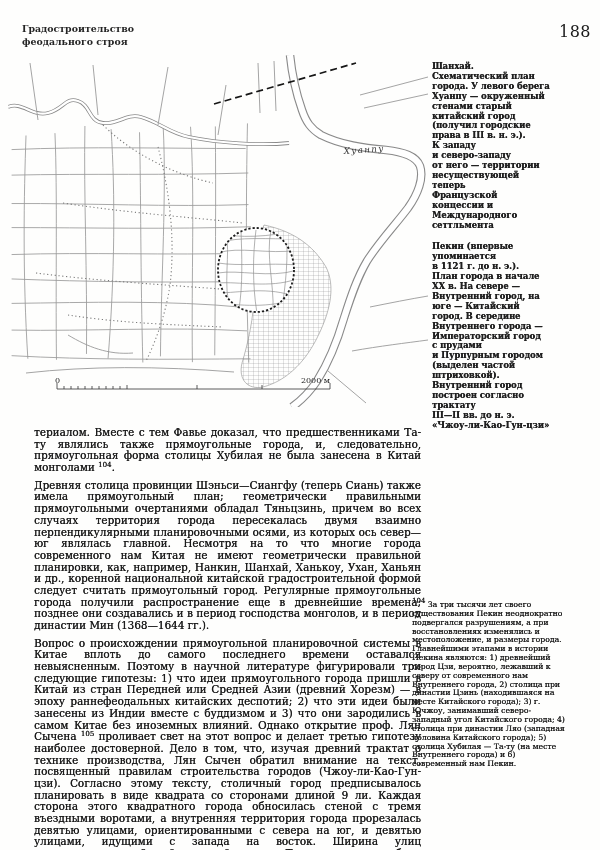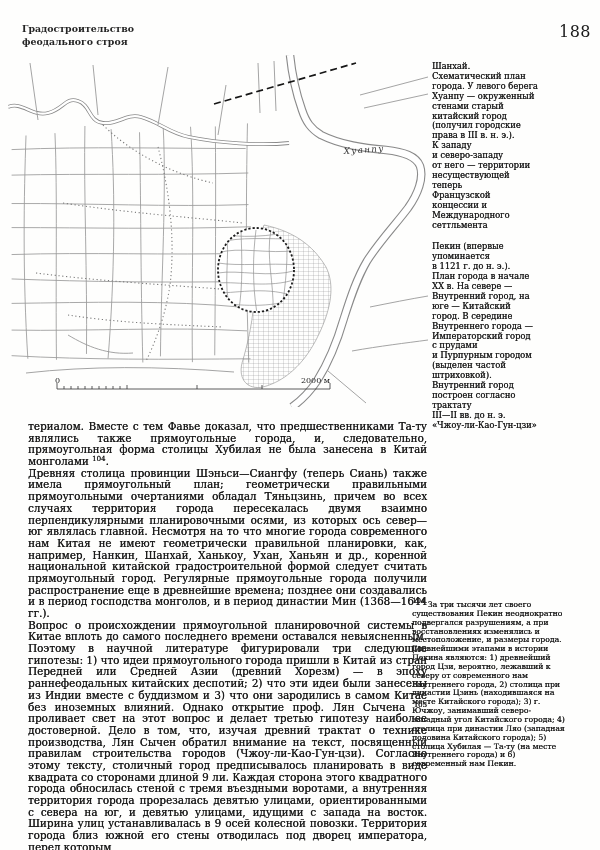--- a/index.html
+++ b/index.html
@@ -1,24 +1,24 @@
 <!DOCTYPE html>
 <html><head>
 <meta charset="utf-8">
 <style>
   html,body{margin:0;padding:0;background:#ffffff;}
   .page{position:relative;width:600px;height:850px;background:#fefefdf7;font-family:"DejaVu Serif",serif;color:#1b1b1b;overflow:hidden;}
   .running-head{position:absolute;left:22px;top:22px;font-size:9.4px;line-height:13px;color:#242424;font-weight:bold;}
   .page-number{position:absolute;right:9px;top:22px;font-size:16px;color:#1a1a1a;letter-spacing:.5px;}
   .map-figure{position:absolute;left:8px;top:55px;width:420px;height:352px;}
   .captions{position:absolute;left:432px;top:62px;width:160px;font-size:8.4px;line-height:9.9px;color:#202020;}
-  .caption{white-space:pre-line;text-shadow:.2px 0 0 currentColor;}
+  .caption{white-space:pre-line;text-shadow:.2px 0 0 currentColor;font-weight:bold;}
   .caption + .caption{margin-top:12px;}
   .body-text{position:absolute;left:28px;top:421px;width:399px;font-size:10.4px;line-height:11.68px;text-align:justify;text-shadow:.25px 0 0 currentColor;}
-  .bodypar{margin:0;}
+  .bodypar{margin:6px;}
   .fnref{font-size:7px;line-height:0;vertical-align:super;}
   .footnotes{position:absolute;left:412px;top:601px;width:158px;font-size:7.7px;line-height:8.85px;color:#202020;text-shadow:.15px 0 0 currentColor;}
   .fn{margin:0 0 7px 0;}
   svg text{font-family:"DejaVu Serif",serif;}
 </style>
 </head>
 <body>
 
 <div class="page">
 

